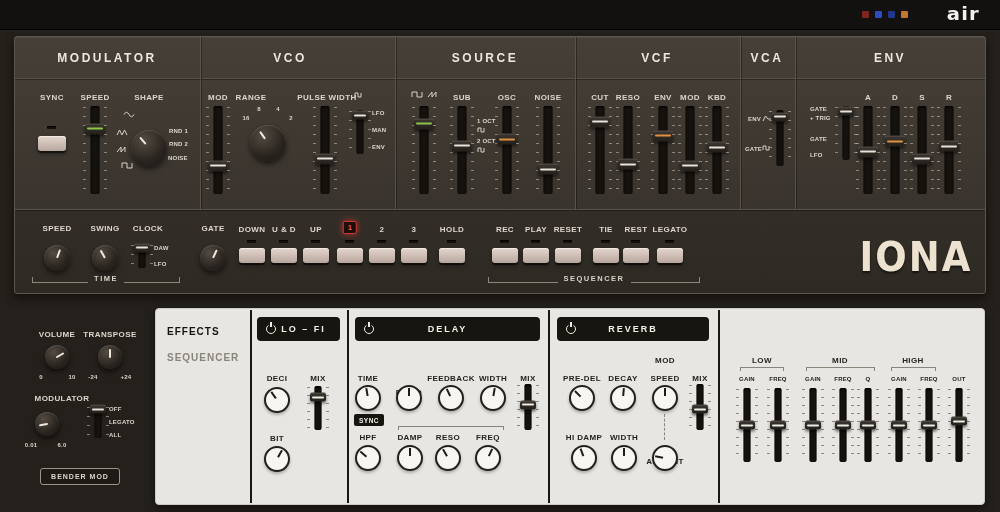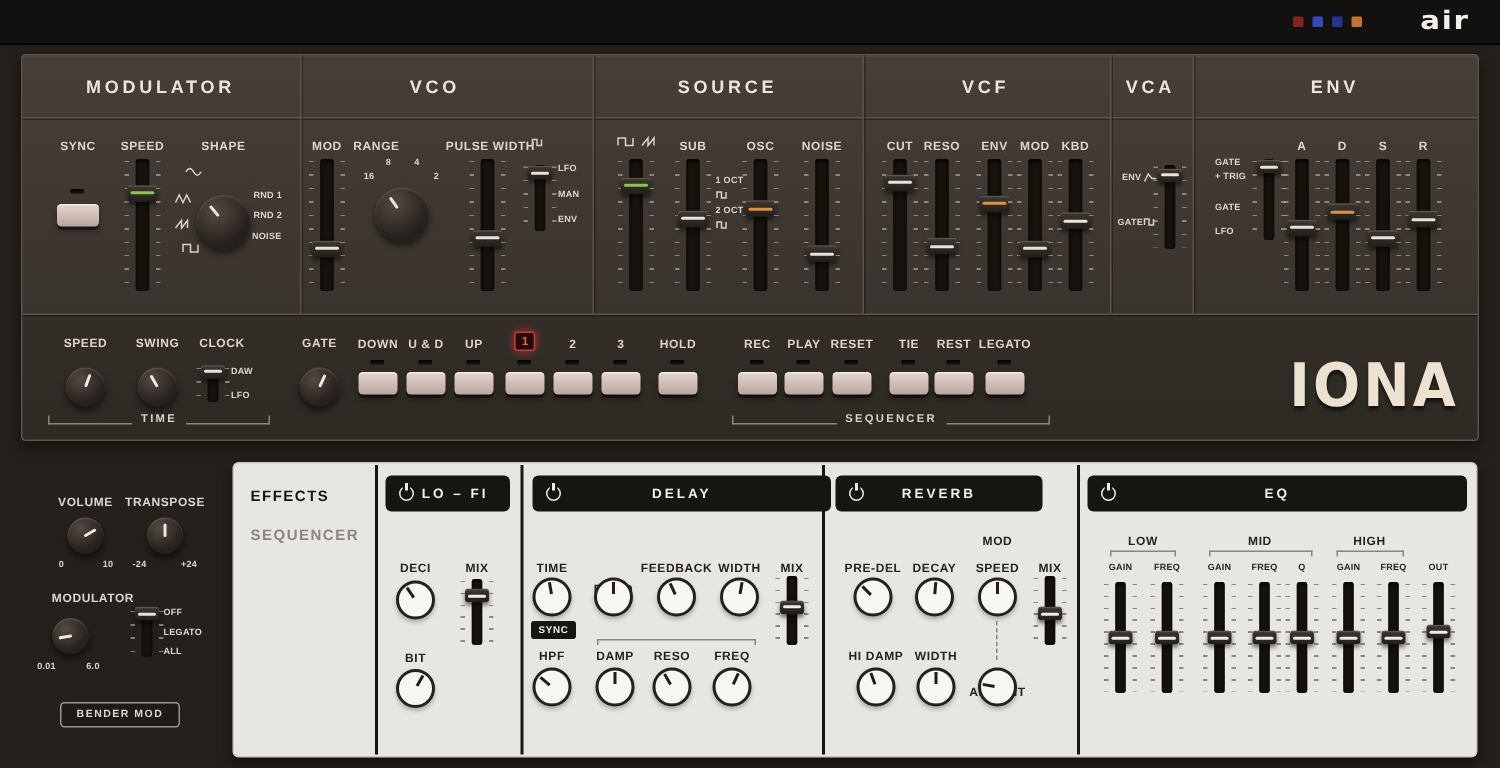--- a/index.html
+++ b/index.html
@@ -399,21 +399,21 @@
   <div class="vslider sm lightbg" style="left: 312px; top: 386px; height: 44px; --pos: 25%; --cap: #efece6;">
     <div class="track"></div>
       <div class="cap"></div>
   </div>
   <div class="lb light" style="left:277px;top:434px">BIT</div>
   <div class="fxknob" style="left: 264px; top: 446px; width: 26px; height: 26px; --rot: 30deg;">
     <div class="ring light"></div>
       <div class="ind"></div>
   </div>
 
-  <div class="fxhead" style="left:355px;top:317px;width:199px">
+  <div class="fxhead" style="left:355px;top:317px;width:185px">
     <div class="pwr"></div>
     <span>DELAY</span>
   </div>
   <div class="lb light" style="left:368px;top:374px">TIME</div>
   <div class="lb light" style="left:409px;top:388px">RATIO</div>
   <div class="lb light" style="left:451px;top:374px">FEEDBACK</div>
   <div class="lb light" style="left:493px;top:374px">WIDTH</div>
   <div class="lb light" style="left:528px;top:374px">MIX</div>
   <div class="fxknob" style="left: 355px; top: 385px; width: 26px; height: 26px; --rot: -10deg;">
     <div class="ring light"></div>
@@ -453,21 +453,21 @@
   </div>
   <div class="fxknob" style="left: 435px; top: 445px; width: 26px; height: 26px; --rot: -30deg;">
     <div class="ring light"></div>
       <div class="ind"></div>
   </div>
   <div class="fxknob" style="left: 475px; top: 445px; width: 26px; height: 26px; --rot: 25deg;">
     <div class="ring light"></div>
       <div class="ind"></div>
   </div>
 
-  <div class="fxhead" style="left:557px;top:317px;width:138px">
+  <div class="fxhead" style="left:557px;top:317px;width:152px">
     <div class="pwr"></div>
     <span>REVERB</span>
   </div>
   <div class="lb light" style="left:665px;top:356px">MOD</div>
   <div class="lb light" style="left:582px;top:374px">PRE-DEL</div>
   <div class="lb light" style="left:623px;top:374px">DECAY</div>
   <div class="lb light" style="left:665px;top:374px">SPEED</div>
   <div class="lb light" style="left:700px;top:374px">MIX</div>
   <div class="fxknob" style="left: 569px; top: 385px; width: 26px; height: 26px; --rot: -45deg;">
     <div class="ring light"></div>
@@ -495,24 +495,20 @@
   </div>
   <div class="fxknob" style="left: 611px; top: 445px; width: 26px; height: 26px; --rot: 0deg;">
     <div class="ring light"></div>
       <div class="ind"></div>
   </div>
   <div class="fxknob" style="left: 652px; top: 445px; width: 26px; height: 26px; --rot: -80deg;">
     <div class="ring light"></div>
       <div class="ind"></div>
   </div>
 
-  <div class="fxhead" style="left:725px;top:317px;width:253px">
-    <div class="pwr"></div>
-    <span>EQ</span>
-  </div>
   <div class="lb light" style="left:762px;top:356px">LOW</div>
   <div class="lb light" style="left:840px;top:356px">MID</div>
   <div class="lb light" style="left:913px;top:356px">HIGH</div>
   <div class="bracket" style="left:740px;top:367px;width:44px"></div>
   <div class="bracket" style="left:806px;top:367px;width:69px"></div>
   <div class="bracket" style="left:891px;top:367px;width:45px"></div>
   <div class="lb light tiny" style="left:747px;top:376px">GAIN</div>
   <div class="lb light tiny" style="left:778px;top:376px">FREQ</div>
   <div class="lb light tiny" style="left:813px;top:376px">GAIN</div>
   <div class="lb light tiny" style="left:843px;top:376px">FREQ</div>

